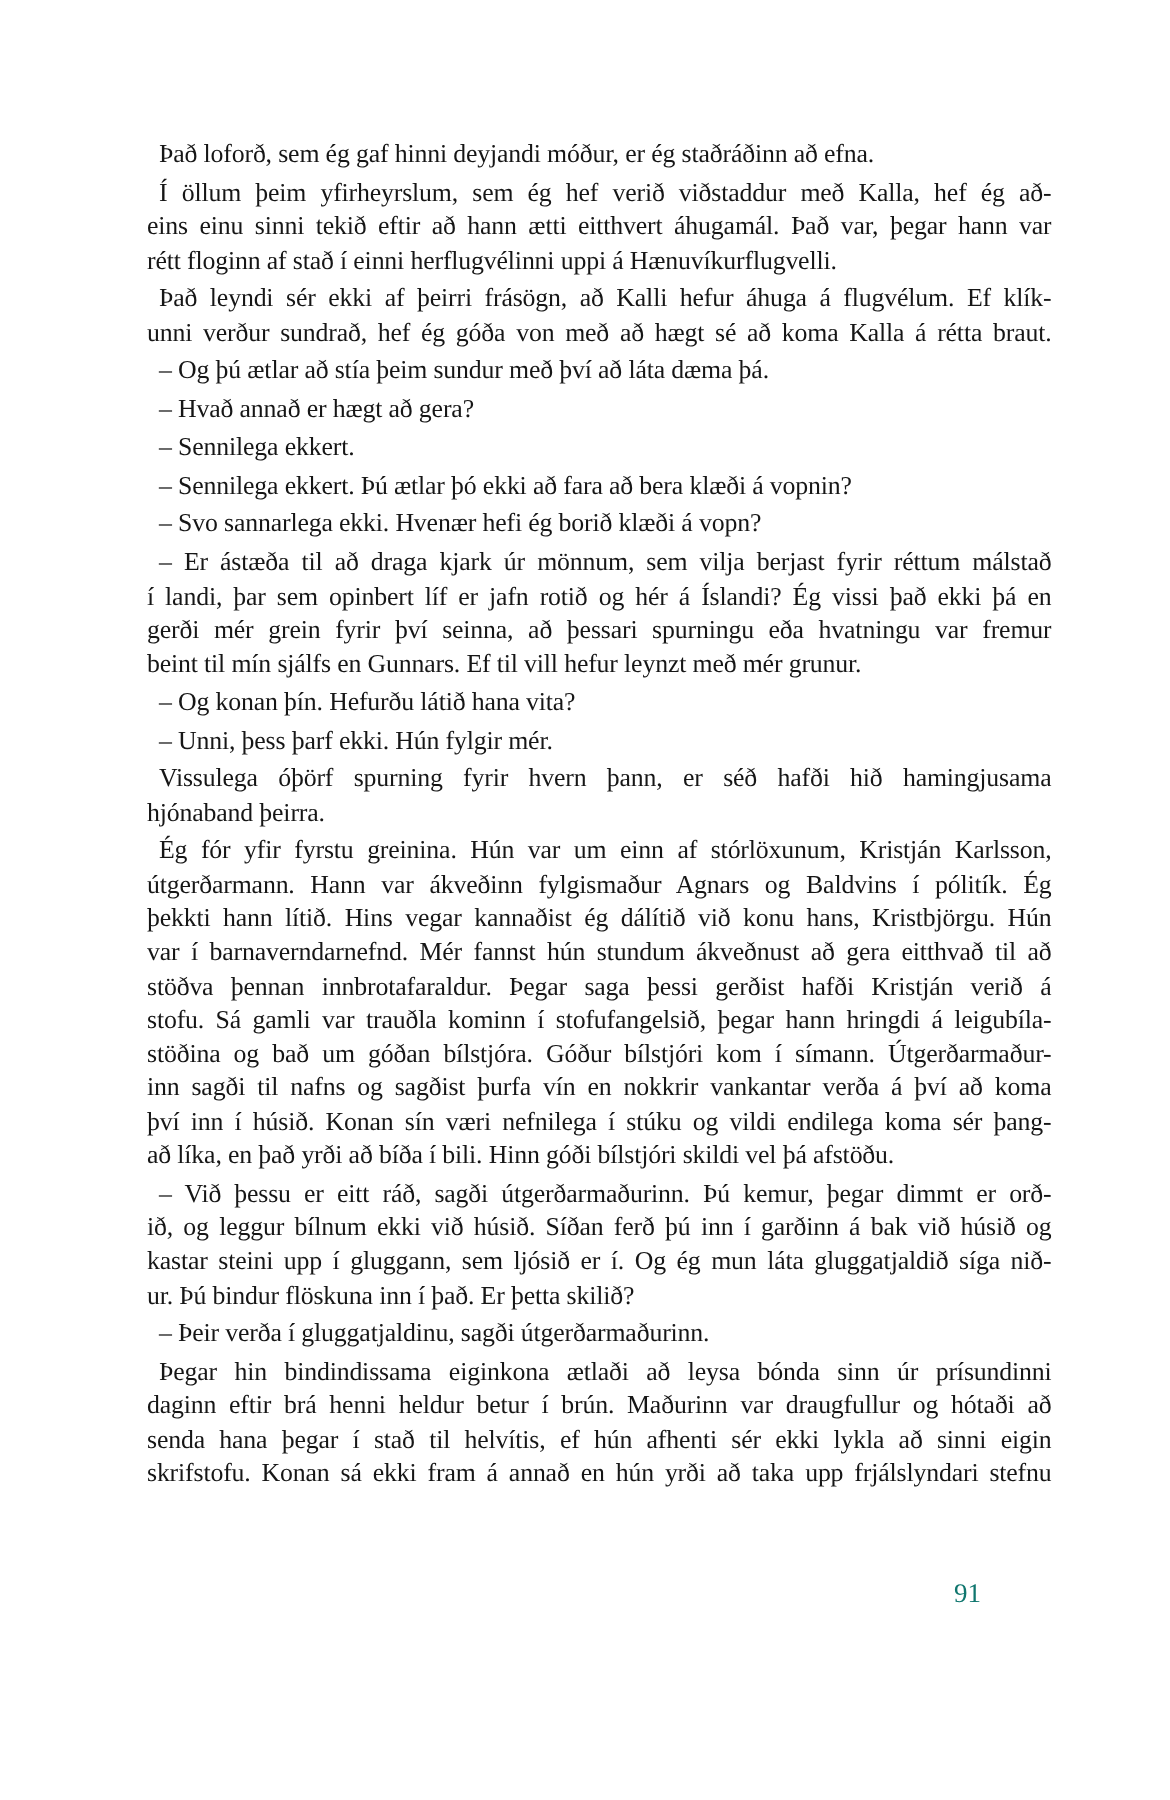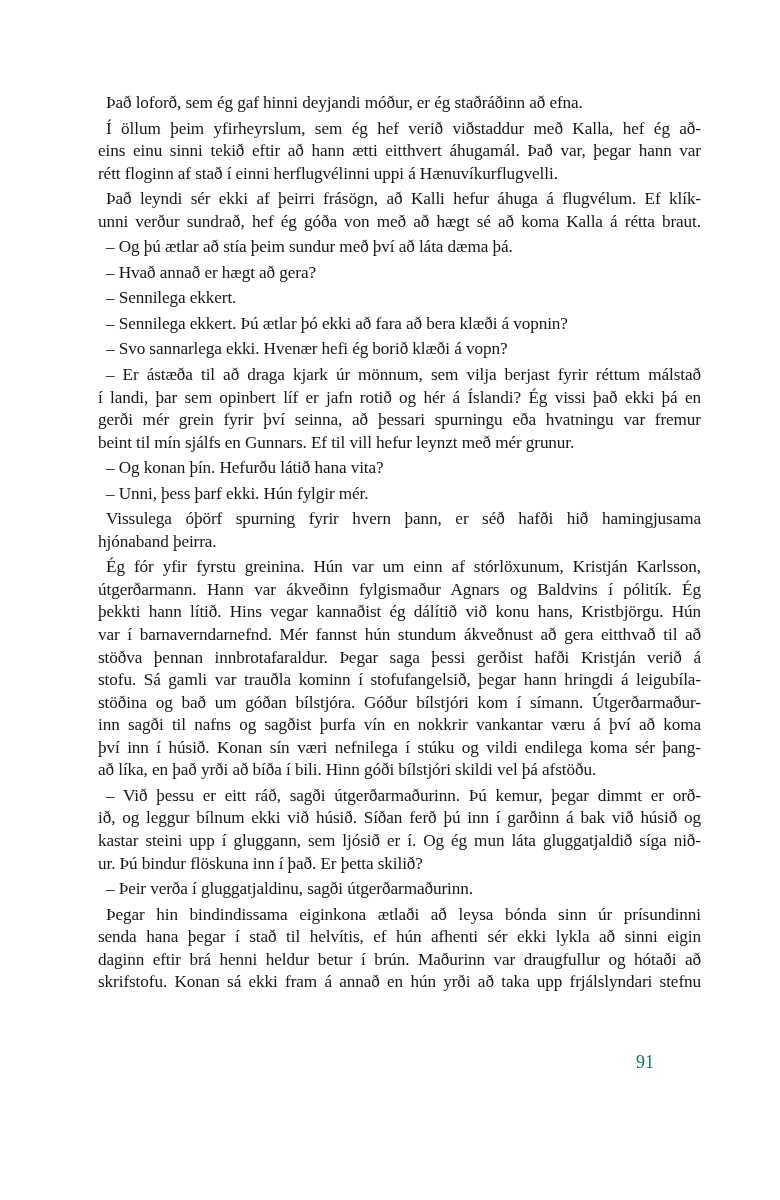--- a/index.html
+++ b/index.html
@@ -47,27 +47,27 @@
       <span class="line indent gap">– Unni, þess þarf ekki. Hún fylgir mér.</span>
       <span class="line indent justify gap">Vissulega óþörf spurning fyrir hvern þann, er séð hafði hið hamingjusama</span>
       <span class="line">hjónaband þeirra.</span>
       <span class="line indent justify gap">Ég fór yfir fyrstu greinina. Hún var um einn af stórlöxunum, Kristján Karlsson,</span>
       <span class="line justify">útgerðarmann. Hann var ákveðinn fylgismaður Agnars og Baldvins í pólitík. Ég</span>
       <span class="line justify">þekkti hann lítið. Hins vegar kannaðist ég dálítið við konu hans, Kristbjörgu. Hún</span>
       <span class="line justify">var í barnaverndarnefnd. Mér fannst hún stundum ákveðnust að gera eitthvað til að</span>
       <span class="line justify">stöðva þennan innbrotafaraldur. Þegar saga þessi gerðist hafði Kristján verið á</span>
       <span class="line justify">stofu. Sá gamli var trauðla kominn í stofufangelsið, þegar hann hringdi á leigubíla-</span>
       <span class="line justify">stöðina og bað um góðan bílstjóra. Góður bílstjóri kom í símann. Útgerðarmaður-</span>
-      <span class="line justify">inn sagði til nafns og sagðist þurfa vín en nokkrir vankantar væru á því að koma</span>
+      <span class="line justify">inn sagði til nafns og sagðist þurfa vín en nokkrir vankantar verða á því að koma</span>
       <span class="line justify">því inn í húsið. Konan sín væri nefnilega í stúku og vildi endilega koma sér þang-</span>
       <span class="line">að líka, en það yrði að bíða í bili. Hinn góði bílstjóri skildi vel þá afstöðu.</span>
       <span class="line indent justify gap">– Við þessu er eitt ráð, sagði útgerðarmaðurinn. Þú kemur, þegar dimmt er orð-</span>
       <span class="line justify">ið, og leggur bílnum ekki við húsið. Síðan ferð þú inn í garðinn á bak við húsið og</span>
       <span class="line justify">kastar steini upp í gluggann, sem ljósið er í. Og ég mun láta gluggatjaldið síga nið-</span>
       <span class="line">ur. Þú bindur flöskuna inn í það. Er þetta skilið?</span>
       <span class="line indent gap">– Þeir verða í gluggatjaldinu, sagði útgerðarmaðurinn.</span>
       <span class="line indent justify gap">Þegar hin bindindissama eiginkona ætlaði að leysa bónda sinn úr prísundinni</span>
+      <span class="line justify">daginn eftir brá henni heldur betur í brún. Maðurinn var draugfullur og hótaði að</span>
       <span class="line justify">senda hana þegar í stað til helvítis, ef hún afhenti sér ekki lykla að sinni eigin</span>
-      <span class="line justify">daginn eftir brá henni heldur betur í brún. Maðurinn var draugfullur og hótaði að</span>
       <span class="line justify">skrifstofu. Konan sá ekki fram á annað en hún yrði að taka upp frjálslyndari stefnu</span>
     </div>
   <div class="page-number">91</div>
 </div>
 
 </body></html>

